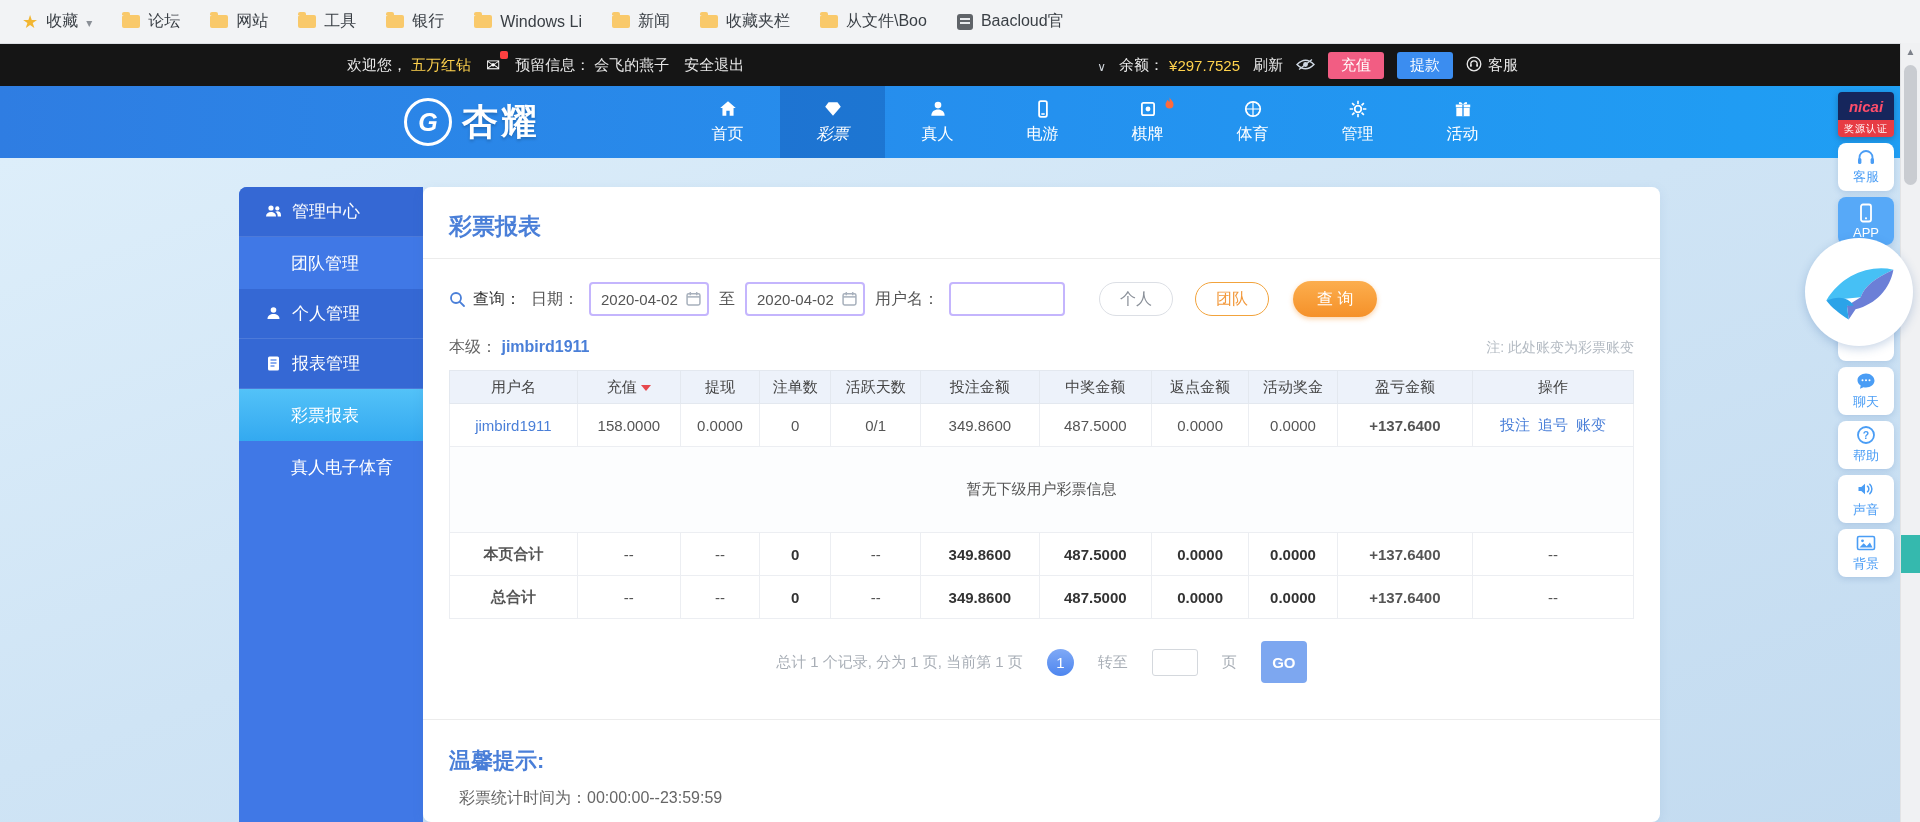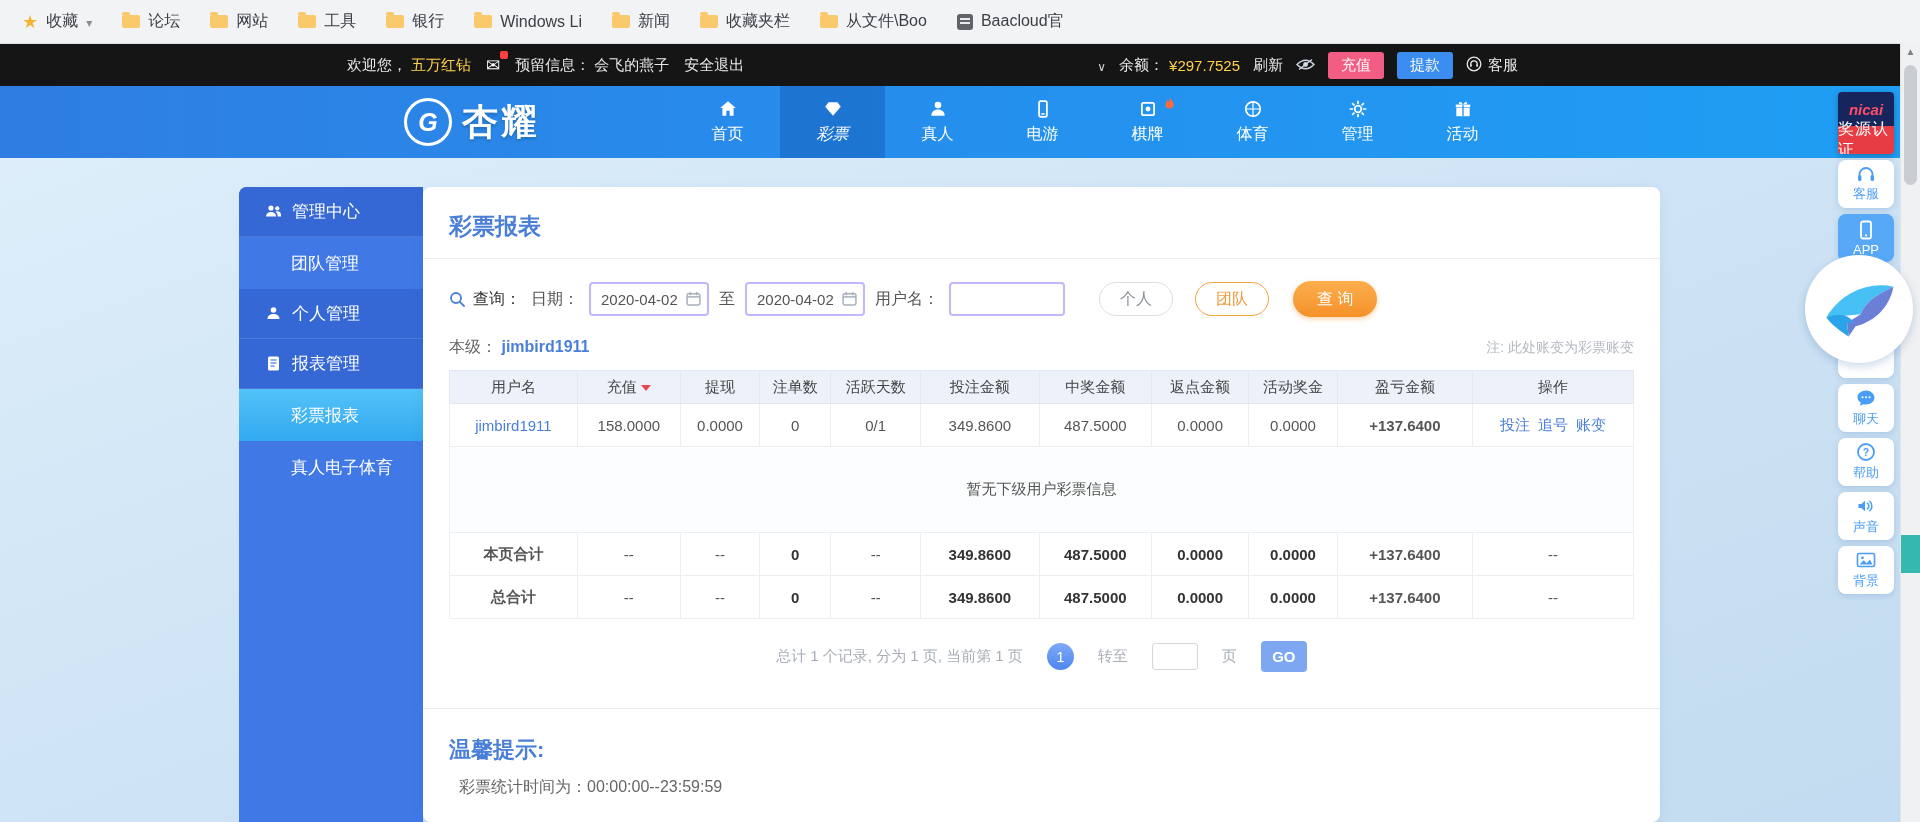--- a/index.html
+++ b/index.html
@@ -76,31 +76,31 @@
   .sort-down { display:inline-block; width:0; height:0; border-left:5px solid transparent; border-right:5px solid transparent; border-top:6px solid #e7484d; margin-left:4px; vertical-align:middle; }
   .cell-link { color:#4a7fd8; cursor:pointer; }
   .cell-green { color:#1ca53b; font-weight:bold; }
   .action-link { color:#4a7fd8; cursor:pointer; margin:0 4px; }
   .empty-cell { height:86px !important; color:#98a0a8; background:#fcfdfe; }
   .total-label { font-weight:bold; color:#333; }
 
   .pagination { margin-top:22px; display:flex; align-items:center; justify-content:center; gap:24px; color:#a8aeb6; font-size:15px; }
   .page-circle { width:27px; height:27px; border-radius:50%; background:linear-gradient(180deg,#7fa9f6,#4e86ef); color:#fff; display:flex; align-items:center; justify-content:center; font-size:15px; cursor:pointer; }
   .goto-input { width:46px; height:27px; border:1px solid #d4d8dd; border-radius:3px; padding:0 6px; font-size:15px; font-family:inherit; }
-  .go-btn { width:46px; height:31px; background:#7da7f0; border:none; border-radius:4px; color:#fff; font-size:15px; font-weight:bold; cursor:pointer; font-family:inherit; }
+  .go-btn { width:46px; height:42px; background:#7da7f0; border:none; border-radius:4px; color:#fff; font-size:15px; font-weight:bold; cursor:pointer; font-family:inherit; }
 
   .tips-divider { height:1px; background:#ececec; margin:36px -26px 0 -26px; }
   .tips-title { color:#4a7fd8; font-size:22px; font-weight:bold; margin-top:26px; }
   .tips-text { color:#666; font-size:16px; margin-top:12px; padding-left:10px; }
 
   
   .fpanel { position:absolute; right:26px; top:92px; width:56px; display:flex; flex-direction:column; gap:6px; z-index:90; }
   .cert { border-radius:4px; overflow:hidden; box-shadow:0 2px 6px rgba(0,0,0,.25); cursor:pointer; }
-  .cert-top { height:34px; background:#16265c; color:#ff4d6a; font-weight:bold; font-style:italic; font-size:15px; display:flex; align-items:center; justify-content:center; }
-  .cert-bottom { height:28px; background:#e73c44; color:#fff; font-size:16px; display:flex; align-items:center; justify-content:center; letter-spacing:1px; }
+  .cert-top { height:28px; background:#16265c; color:#ff4d6a; font-weight:bold; font-style:italic; font-size:15px; display:flex; align-items:center; justify-content:center; }
+  .cert-bottom { height:17px; background:#e73c44; color:#fff; font-size:10px; display:flex; align-items:center; justify-content:center; letter-spacing:1px; }
   .fbtn { height:48px; background:#fff; border-radius:8px; box-shadow:0 2px 6px rgba(40,90,160,.18); display:flex; flex-direction:column; align-items:center; justify-content:center; gap:2px; color:#4a9df5; font-size:13px; cursor:pointer; }
   .fbtn.app-active { background:#57a9f8; color:#fff; }
   .bird-zone { position:relative; height:110px; }
   .ghost-btn { position:absolute; left:0; bottom:0; width:56px; height:48px; background:#fff; border-radius:8px; box-shadow:0 2px 6px rgba(40,90,160,.18); cursor:pointer; }
   .bird-circle { position:absolute; left:-33px; top:-13px; width:108px; height:108px; border-radius:50%; background:#fff; box-shadow:0 3px 10px rgba(40,90,160,.25); display:flex; align-items:center; justify-content:center; cursor:pointer; z-index:2; }
 
   
   .scrollbar { position:absolute; right:0; top:43px; bottom:0; width:20px; background:#f0f1f3; border-left:1px solid #e2e3e5; z-index:80; }
   .sb-arrow { height:18px; color:#7d818a; font-size:10px; text-align:center; line-height:18px; }
   .sb-arrow::before { content:"▲"; }

